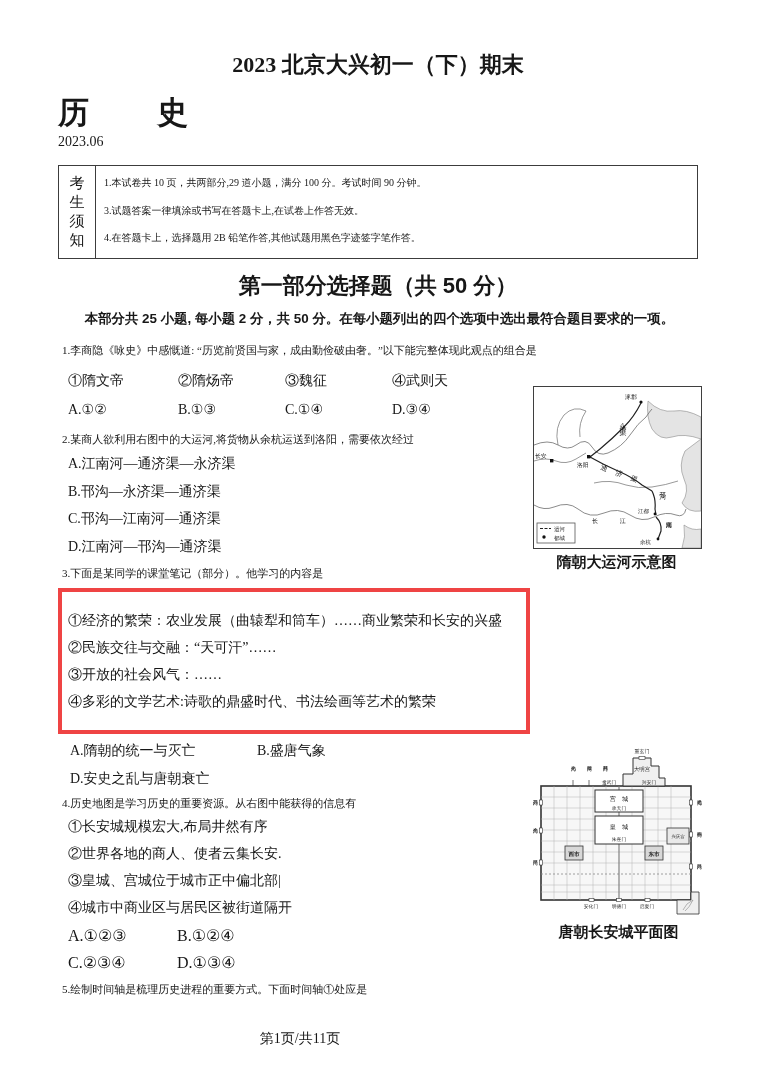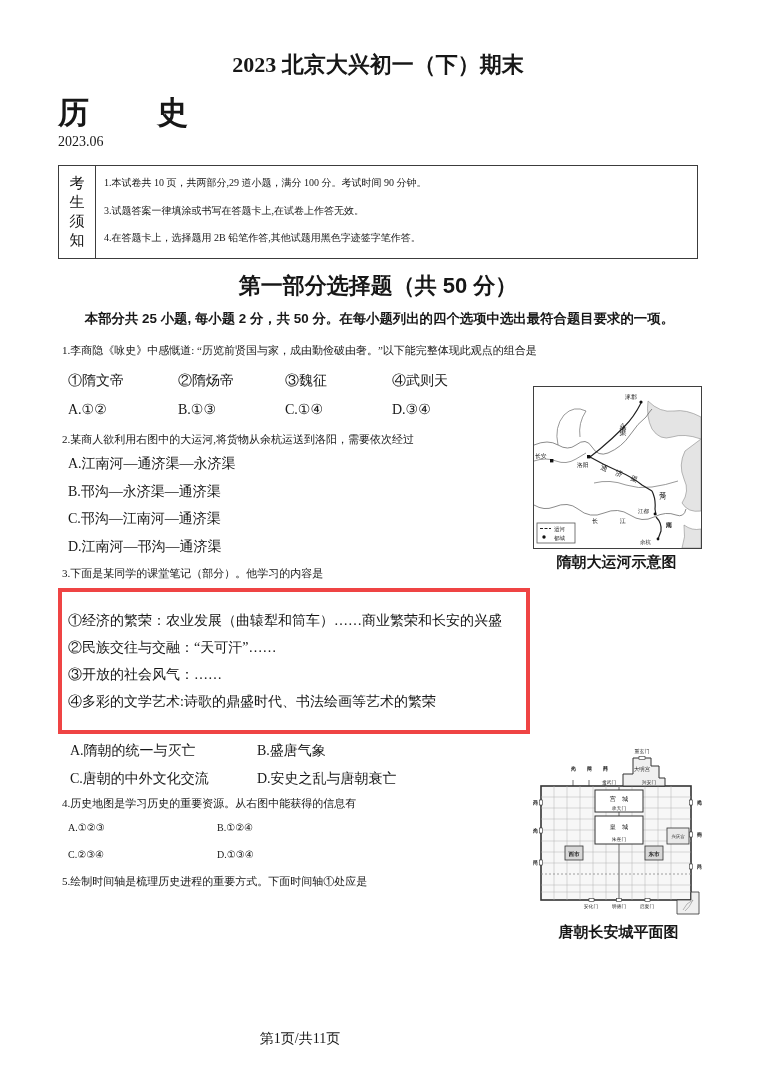--- a/index.html
+++ b/index.html
@@ -25,21 +25,21 @@
   .mt11{margin-top:11px}.mt23{margin-top:9px}.mt3{margin-top:3px}.mt1{margin-top:1px}
   .row4{display:grid;grid-template-columns:110px 107px 107px 1fr;padding-left:10px;font-size:14px;line-height:21px;}
   .q1-items{margin-top:9px;}
   .q1-opts{margin-top:8px;}
   .optlines div{font-size:14px;line-height:27.6px;padding-left:10px;}
   .q3-box{margin-top:4px;width:452px;border:4px solid #ef4444;padding:15px 6px;}
   .q3-box div{font-size:14px;line-height:27px;white-space:nowrap;}
   .row2a{display:grid;grid-template-columns:187px 1fr;padding-left:12px;font-size:14px;line-height:27.5px;}
   .q3-opts{margin-top:3px;}
   .q4-items div{font-size:14px;line-height:26.8px;padding-left:10px;}
-  .row2b{display:grid;grid-template-columns:109px 1fr;padding-left:10px;font-size:10px;line-height:27px;gap:40px;}
+  .row2b{display:grid;grid-template-columns:109px 1fr;padding-left:10px;font-size:16px;line-height:27px;}
   .footer{position:absolute;top:1030px;left:0;width:600px;text-align:center;font-size:14px;}
   .fig{position:absolute;}
   .fig1{left:533px;top:386px;width:167px;}
   .fig2{left:527px;top:744px;width:183px;}
   .fig svg{display:block;background:#fff;}
   .fig1 svg{border:1px solid #3f3f3f;}
   .fig-caption{text-align:center;font-weight:bold;font-size:15px;line-height:20px;margin-top:3px;white-space:nowrap;}
   svg text{fill:#1c1c1c;font-family:"Liberation Sans","DejaVu Sans",sans-serif;}
   .vtext{writing-mode:vertical-rl;}
 </style>
@@ -95,25 +95,30 @@
     <div>①经济的繁荣：农业发展（曲辕犁和筒车）……商业繁荣和长安的兴盛</div>
     <div>②民族交往与交融：“天可汗”……</div>
     <div>③开放的社会风气：……</div>
     <div>④多彩的文学艺术:诗歌的鼎盛时代、书法绘画等艺术的繁荣</div>
   </div>
   <div class="row2a q3-opts">
     <span>A.隋朝的统一与灭亡</span>
     <span>B.盛唐气象</span>
   </div>
   <div class="row2a">
-    <span>C.唐朝的中外文化交流</span>
     <span>D.安史之乱与唐朝衰亡</span>
   </div>
 
   <div class="stem mt1">4.历史地图是学习历史的重要资源。从右图中能获得的信息有</div>
+  <div class="q4-items">
+    <div>①长安城规模宏大,布局井然有序</div>
+    <div>②世界各地的商人、使者云集长安.</div>
+    <div>③皇城、宫城位于城市正中偏北部|</div>
+    <div>④城市中商业区与居民区被街道隔开</div>
+  </div>
   <div class="row2b">
     <span>A.①②③</span>
     <span>B.①②④</span>
   </div>
   <div class="row2b">
     <span>C.②③④</span>
     <span>D.①③④</span>
   </div>
 
   <div class="stem mt3">5.绘制时间轴是梳理历史进程的重要方式。下面时间轴①处应是</div>

